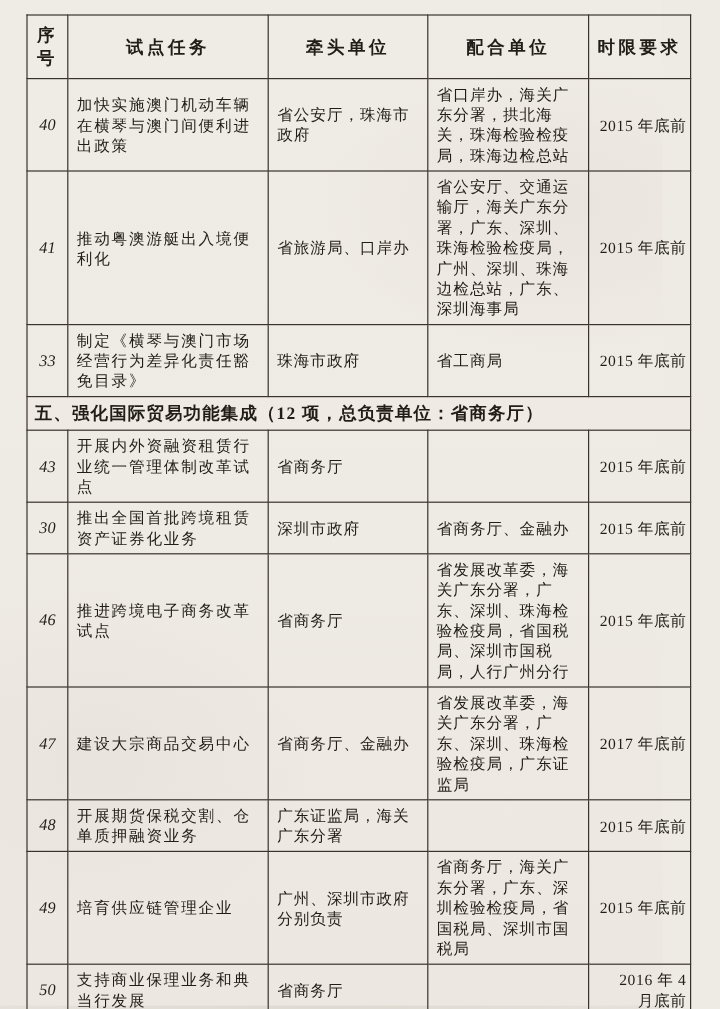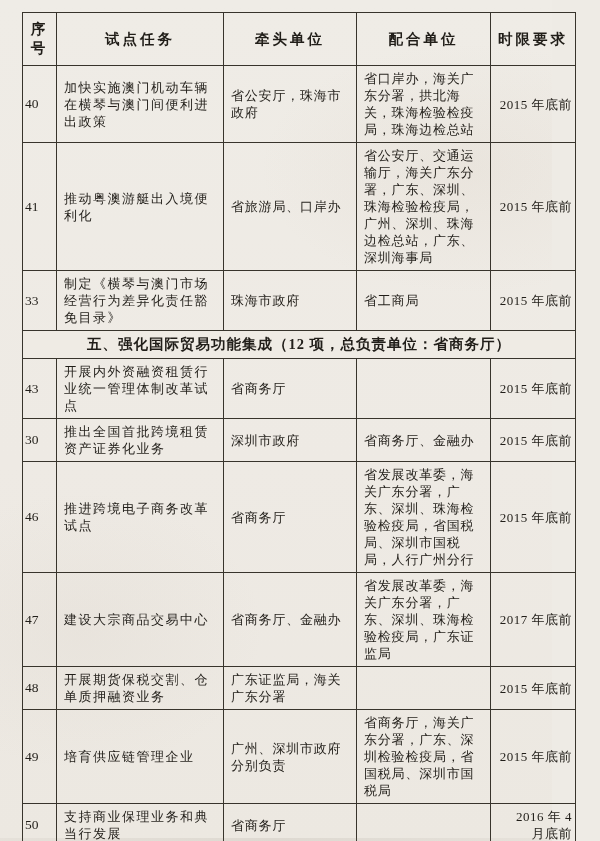--- a/index.html
+++ b/index.html
@@ -36,23 +36,24 @@
     overflow-wrap: anywhere;
   }
   table.doc th {
     font-size: 14.5px;
     font-weight: bold;
     letter-spacing: 3px;
     padding: 7px 2px;
     text-align: center;
   }
   td.seq {
-    text-align: left;
+    text-align: center;
     font-size: 13.5px;
     padding: 4px 2px;
+    font-style: italic;
   }
   td.task {
     font-size: 13px;
     letter-spacing: 1.5px;
     line-height: 17px;
     padding: 4px 5px 4px 7px;
     text-align: left;
   }
   td.lead, td.support {
     font-size: 13px;
@@ -66,21 +67,21 @@
     letter-spacing: 0.5px;
     line-height: 17px;
     padding: 4px 3px 4px 8px;
     text-align: right;
   }
   td.section {
     font-weight: bold;
     font-size: 14.5px;
     letter-spacing: 1px;
     padding: 4px 6px;
-    text-align: center;
+    text-align: left;
     background: #efebe4;
     margin-left: 21px;
   }
   
   .page::after {
     content: "";
     position: absolute;
     left: 0; right: 0; bottom: 0;
     height: 3px;
     background: linear-gradient(90deg, rgba(120,110,95,0.06), rgba(120,110,95,0.12), rgba(120,110,95,0.05));

